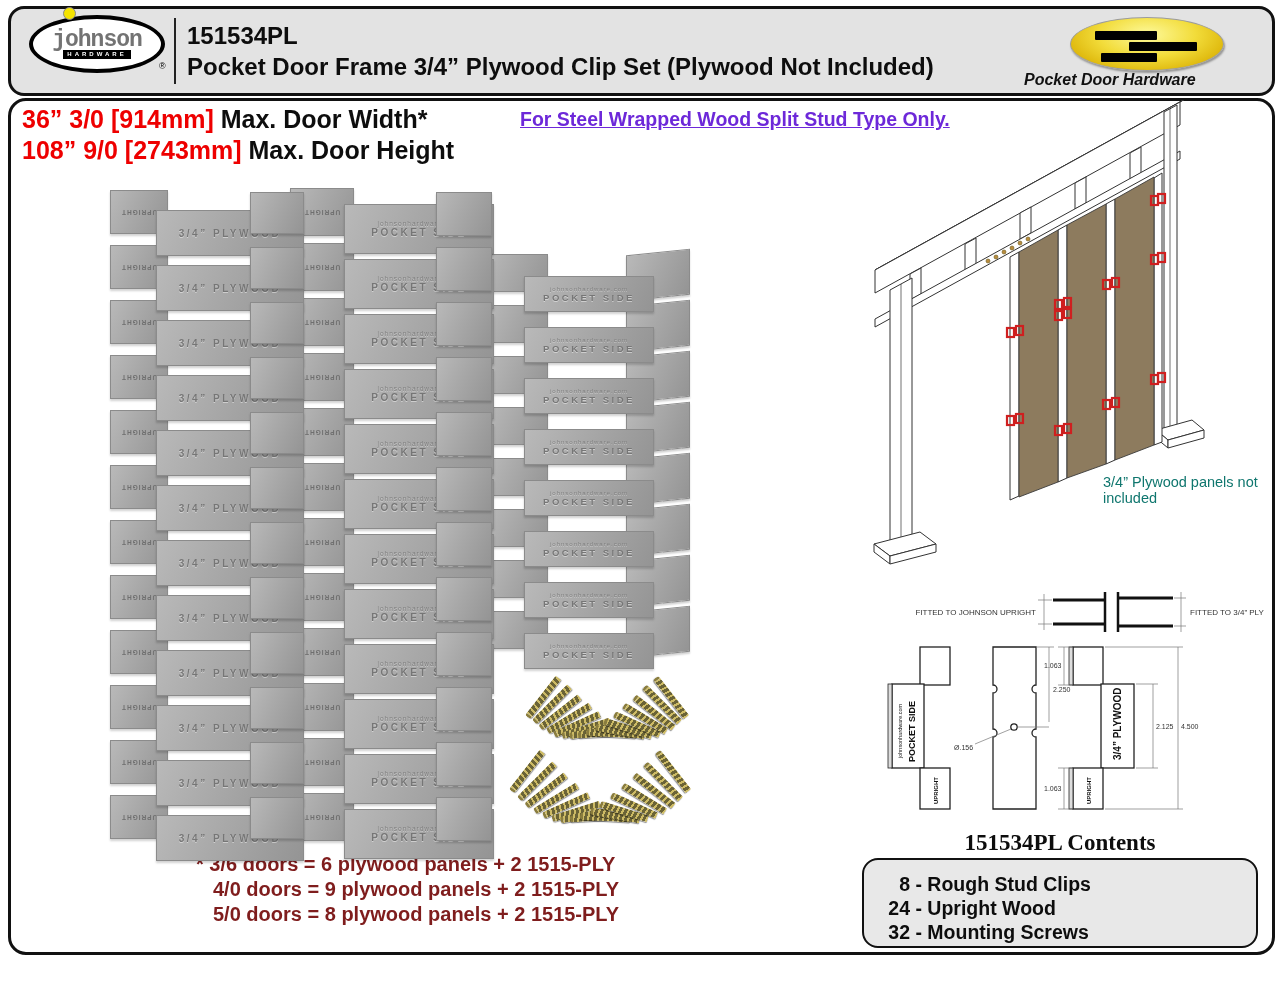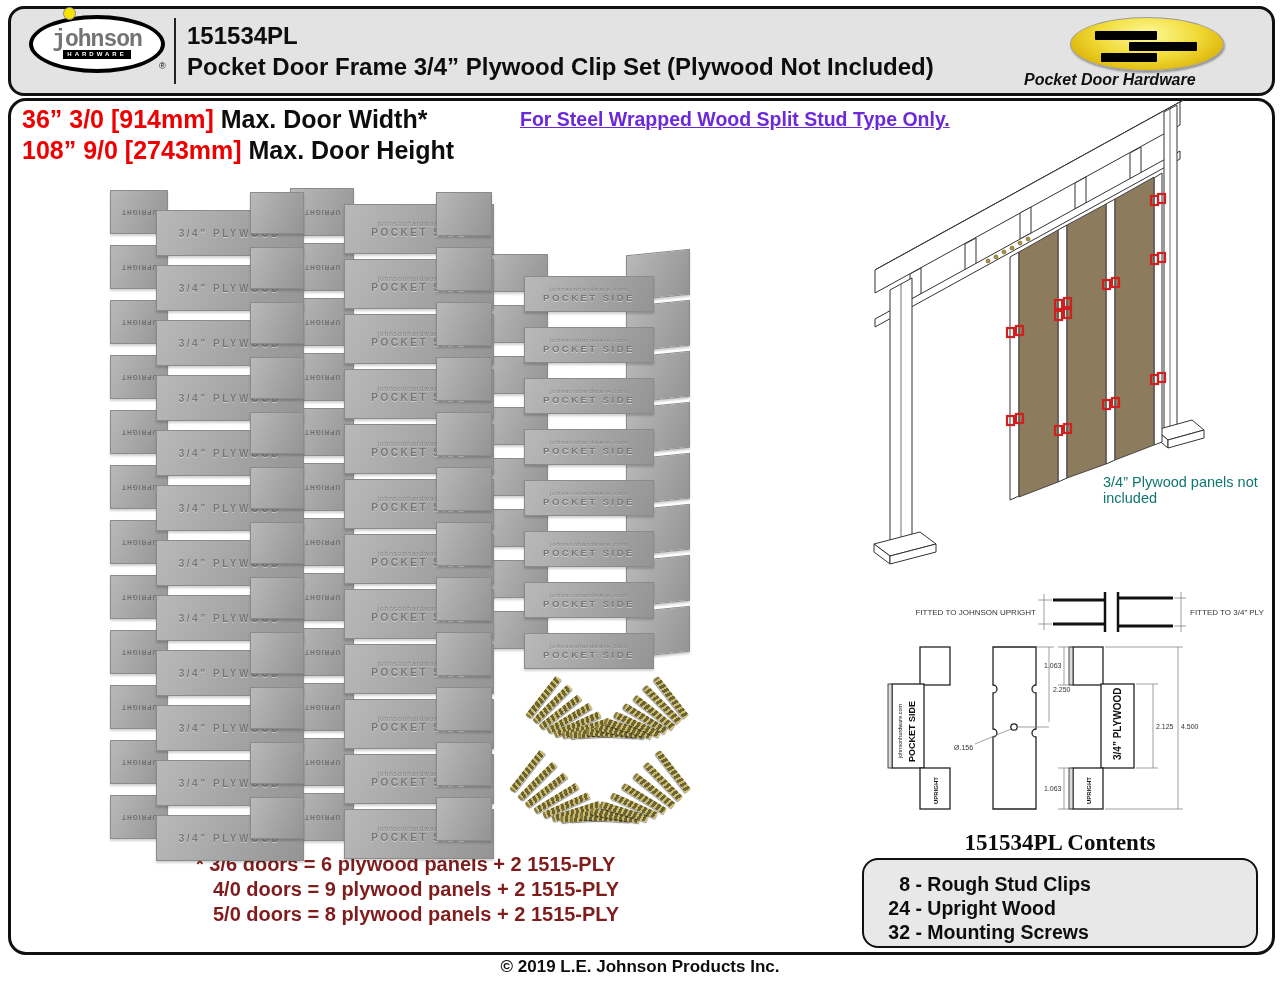--- a/index.html
+++ b/index.html
@@ -627,15 +627,14 @@
     <div class="contents-row"><span class="contents-qty">8</span><span> - </span><span>Rough Stud Clips</span></div>
     <div class="contents-row"><span class="contents-qty">24</span><span> - </span><span>Upright Wood</span></div>
     <div class="contents-row"><span class="contents-qty">32</span><span> - </span><span>Mounting Screws</span></div>
   </div>
 
   <div class="footnotes">
     <div>* 3/6 doors = 6 plywood panels + 2 1515-PLY</div>
     <div class="footnote-indent">4/0 doors = 9 plywood panels + 2 1515-PLY</div>
     <div class="footnote-indent">5/0 doors = 8 plywood panels + 2 1515-PLY</div>
   </div>
-  <div class="copyright">© 2019 L.E. Johnson Products Inc.</div>
 
 </div>
 
 </body></html>

